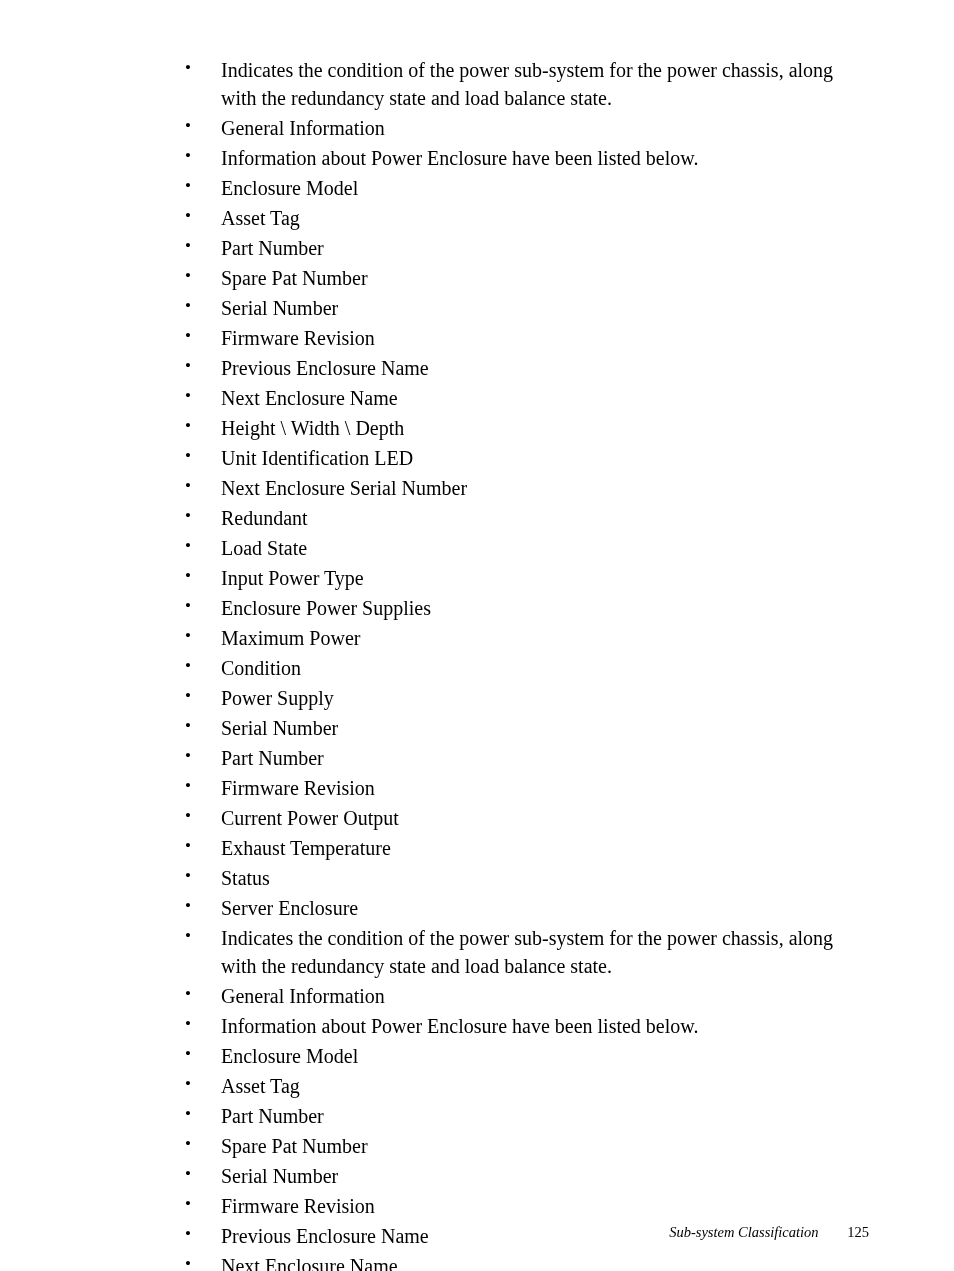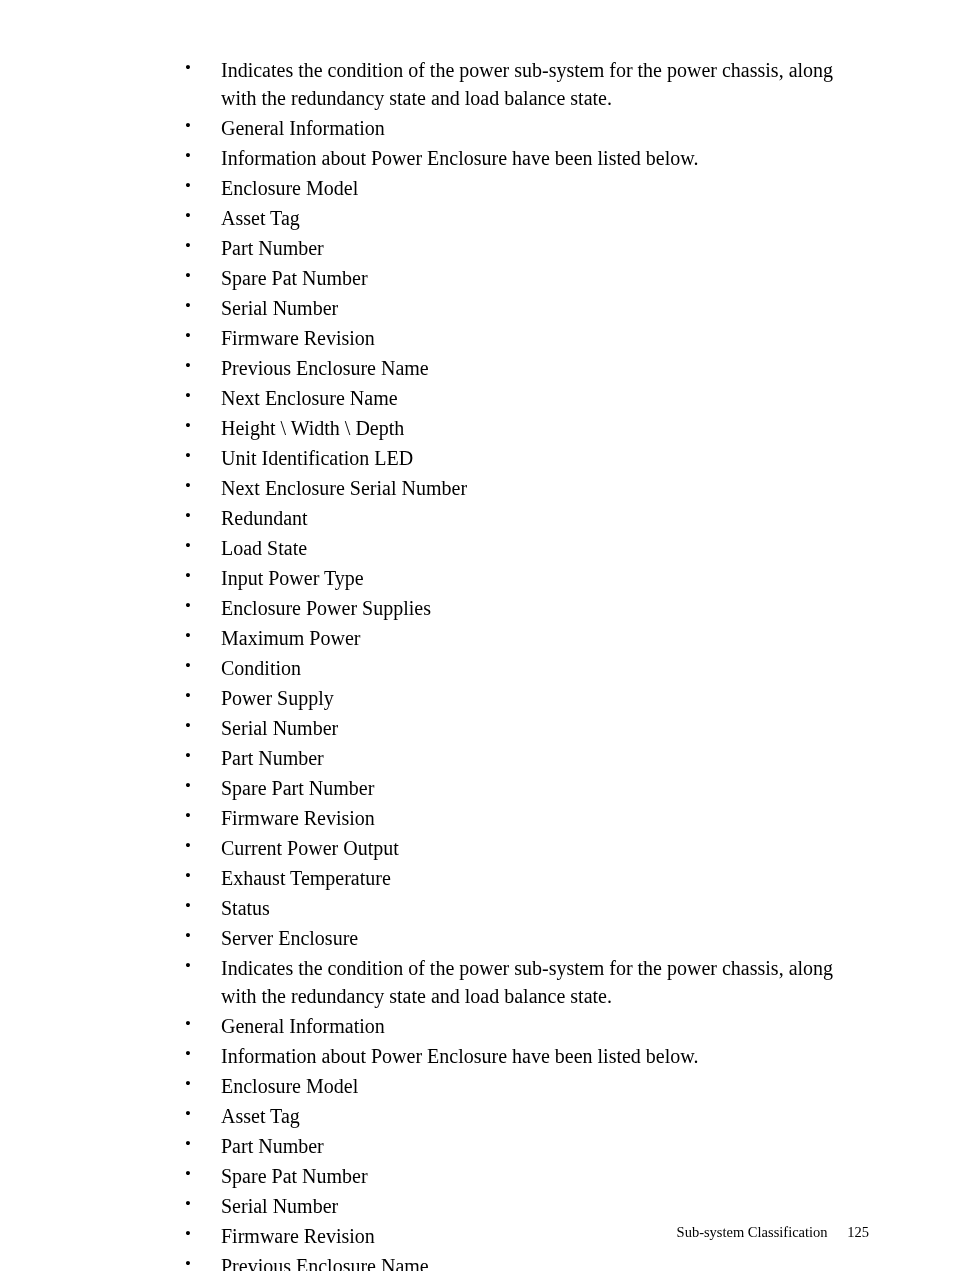--- a/index.html
+++ b/index.html
@@ -35,21 +35,22 @@
       font-size: 17px;
     }
     .footer {
       position: absolute;
       bottom: 30px;
       right: 85px;
       font-size: 14.5px;
       font-family: "Palatino Linotype", "Book Antiqua", Palatino, Georgia, serif;
     }
     .footer .section-title {
-      margin-right: 16px;
+      margin-right: 25px;
+      font-style: italic;
     }
   </style>
 </head>
 <body>
 
 <ul class="bullet-list" id="bullet-list-container">
     <li>Indicates the condition of the power sub-system for the power chassis, along with the redundancy state and load balance state.</li>
     <li>General Information</li>
     <li>Information about Power Enclosure have been listed below.</li>
     <li>Enclosure Model</li>
@@ -65,21 +66,20 @@
     <li>Next Enclosure Serial Number</li>
     <li>Redundant</li>
     <li>Load State</li>
     <li>Input Power Type</li>
     <li>Enclosure Power Supplies</li>
     <li>Maximum Power</li>
     <li>Condition</li>
     <li>Power Supply</li>
     <li>Serial Number</li>
     <li>Part Number</li>
-    <li>Spare Part Number</li>
     <li>Firmware Revision</li>
     <li>Current Power Output</li>
     <li>Exhaust Temperature</li>
     <li>Status</li>
     <li>Server Enclosure</li>
     <li>Indicates the condition of the power sub-system for the power chassis, along with the redundancy state and load balance state.</li>
     <li>General Information</li>
     <li>Information about Power Enclosure have been listed below.</li>
     <li>Enclosure Model</li>
     <li>Asset Tag</li>

